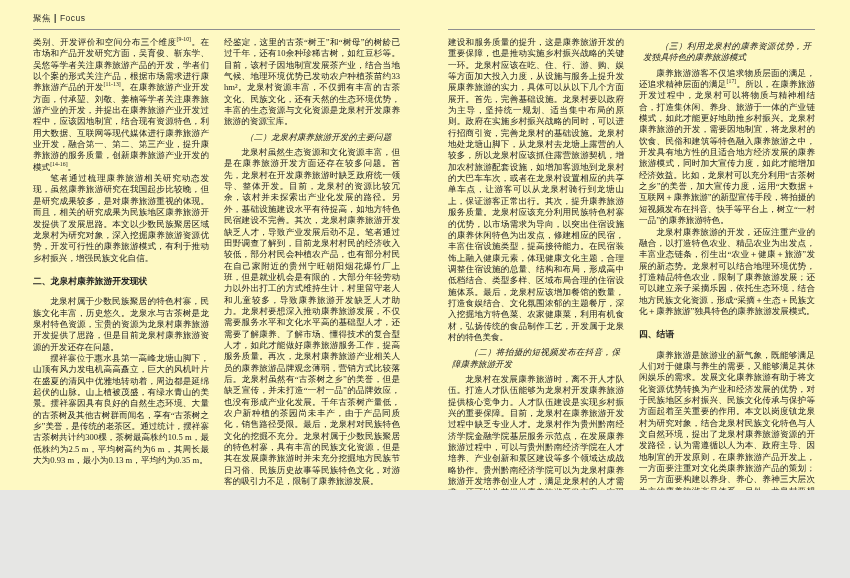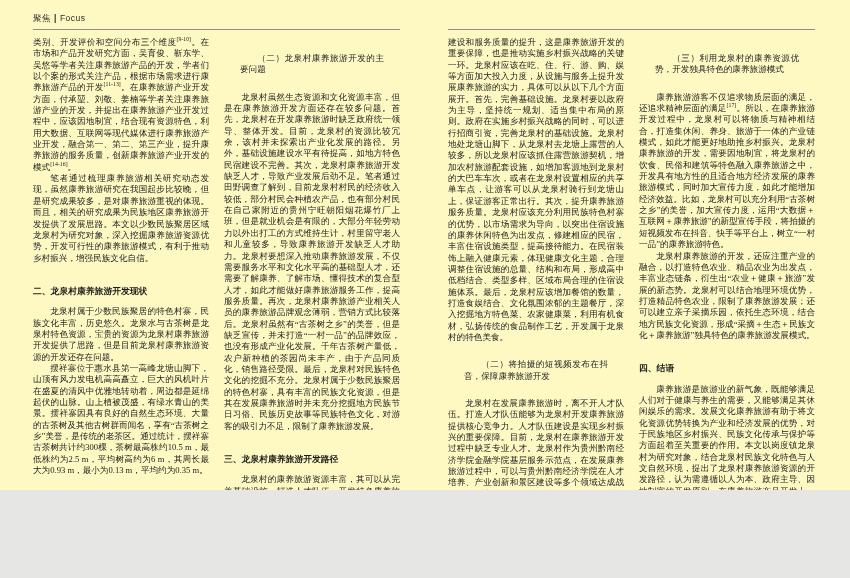--- a/index.html
+++ b/index.html
@@ -22,23 +22,23 @@
   }
   .page-header.align-right{text-align:right;}
   .header-sep{font-weight:bold;padding:0 3px;}
   .header-rule{position:absolute;top:29px;left:0;right:0;border-top:1px solid #8f8f8f;}
   .cols{position:absolute;top:37px;left:0;right:0;height:491px;display:flex;gap:15px;}
   .col{flex:1 1 0;height:100%;overflow:hidden;text-align:justify;font-size:8.6px;line-height:11.35px;}
   .blk-p{text-indent:2em;margin:0;}
   .blk-p.no-indent{text-indent:0;}
   .blk-h2{
     font-family:"Liberation Sans","DejaVu Sans",sans-serif;
-    font-weight:bold;font-size:8.8px;margin:22px 0 9px 0;text-indent:0;
+    font-weight:bold;font-size:8.8px;margin:12px 0 9px 0;text-indent:0;
   }
-  .blk-sub{text-indent:2em;margin:16px;}
+  .blk-sub{text-indent:2em;margin:4px;font-style:italic;}
   sup{font-size:5.8px;line-height:0;}
   .page-footer{
     position:absolute;bottom:18px;height:10px;
     font-family:"Liberation Sans","DejaVu Sans",sans-serif;
     font-size:6.8px;color:#2b2b2b;
   }
   .page-footer.footer-left{left:2px;}
   .page-footer.footer-right{right:2px;text-align:right;}
   .footer-gap{display:inline-block;width:14px;}
   .pgnum{font-weight:bold;}
@@ -55,20 +55,21 @@
     <div class="header-rule"></div>
     <div class="cols">
       <div class="col">
           <div class="blk-p no-indent">类别、开发评价和空间分布三个维度<sup>[9-10]</sup>。在市场和产品开发研究方面，吴育俊、靳东学、吴悠等学者关注康养旅游产品的开发，学者们以个案的形式关注产品，根据市场需求进行康养旅游产品的开发<sup>[11-13]</sup>。在康养旅游产业开发方面，付承堃、刘敬、姜楠等学者关注康养旅游产业的开发，并提出在康养旅游产业开发过程中，应该因地制宜，结合现有资源特色，利用大数据、互联网等现代媒体进行康养旅游产业开发，融合第一、第二、第三产业，提升康养旅游的服务质量，创新康养旅游产业开发的模式<sup>[14-16]</sup>。</div>
           <div class="blk-p">笔者通过梳理康养旅游相关研究动态发现，虽然康养旅游研究在我国起步比较晚，但是研究成果较多，是对康养旅游重视的体现。而且，相关的研究成果为民族地区康养旅游开发提供了发展思路。本文以少数民族聚居区域龙泉村为研究对象，深入挖掘康养旅游资源优势，开发可行性的康养旅游模式，有利于推动乡村振兴，增强民族文化自信。</div>
           <div class="blk-h2">二、龙泉村康养旅游开发现状</div>
           <div class="blk-p">龙泉村属于少数民族聚居的特色村寨，民族文化丰富，历史悠久。龙泉水与古茶树是龙泉村特色资源，宝贵的资源为龙泉村康养旅游开发提供了思路，但是目前龙泉村康养旅游资源的开发还存在问题。</div>
           <div class="blk-p">摆祥寨位于惠水县第一高峰龙塘山脚下，山顶有风力发电机高高矗立，巨大的风机叶片在盛夏的清风中优雅地转动着，周边都是延绵起伏的山脉。山上植被茂盛，有绿水青山的美景。摆祥寨因具有良好的自然生态环境、大量的古茶树及其他古树群而闻名，享有“古茶树之乡”美誉，是传统的老茶区。通过统计，摆祥寨古茶树共计约300棵，茶树最高株约10.5 m，最低株约为2.5 m，平均树高约为6 m，其周长最大为0.93 m，最小为0.13 m，平均约为0.35 m。</div>
         </div>
       <div class="col">
+          <div class="blk-p no-indent">经鉴定，这里的古茶“树王”和“树母”的树龄已过千年，还有10余种珍稀古树，如红豆杉等。目前，该村子因地制宜发展茶产业，结合当地气候、地理环境优势已发动农户种植茶苗约33 hm²。龙泉村资源丰富，不仅拥有丰富的古茶文化、民族文化，还有天然的生态环境优势，丰富的生态资源与文化资源是龙泉村开发康养旅游的资源宝库。</div>
           <div class="blk-sub">（二）龙泉村康养旅游开发的主要问题</div>
           <div class="blk-p">龙泉村虽然生态资源和文化资源丰富，但是在康养旅游开发方面还存在较多问题。首先，龙泉村在开发康养旅游时缺乏政府统一领导、整体开发。目前，龙泉村的资源比较冗余，该村并未探索出产业化发展的路径。另外，基础设施建设水平有待提高，如地方特色民宿建设不完善。其次，龙泉村康养旅游开发缺乏人才，导致产业发展后劲不足。笔者通过田野调查了解到，目前龙泉村村民的经济收入较低，部分村民会种植农产品，也有部分村民在自己家附近的贵州宁旺朝阳烟花爆竹厂上班，但是就业机会是有限的，大部分年轻劳动力以外出打工的方式维持生计，村里留守老人和儿童较多，导致康养旅游开发缺乏人才助力。龙泉村要想深入推动康养旅游发展，不仅需要服务水平和文化水平高的基础型人才，还需要了解康养、了解市场、懂得技术的复合型人才，如此才能做好康养旅游服务工作，提高服务质量。再次，龙泉村康养旅游产业相关人员的康养旅游品牌观念薄弱，营销方式比较落后。龙泉村虽然有“古茶树之乡”的美誉，但是缺乏宣传，并未打造“一村一品”的品牌效应，也没有形成产业化发展。千年古茶树产量低，农户新种植的茶园尚未丰产，由于产品同质化，销售路径受限。最后，龙泉村对民族特色文化的挖掘不充分。龙泉村属于少数民族聚居的特色村寨，具有丰富的民族文化资源，但是其在发展康养旅游时并未充分挖掘地方民族节日习俗、民族历史故事等民族特色文化，对游客的吸引力不足，限制了康养旅游发展。</div>
           <div class="blk-h2">三、龙泉村康养旅游开发路径</div>
           <div class="blk-p">龙泉村的康养旅游资源丰富，其可以从完善基础设施、打造人才队伍、开发特色康养旅游产品、开发民族特色资源等几个方面出发，打造独具特色的生态康养旅游模式与文化康养旅游模式。</div>
         </div>
     </div>
     <div class="page-footer footer-left">
       <span class="pgnum">2</span><span class="footer-gap"></span><span>Tourism Overview</span>
     </div>
   </div>

